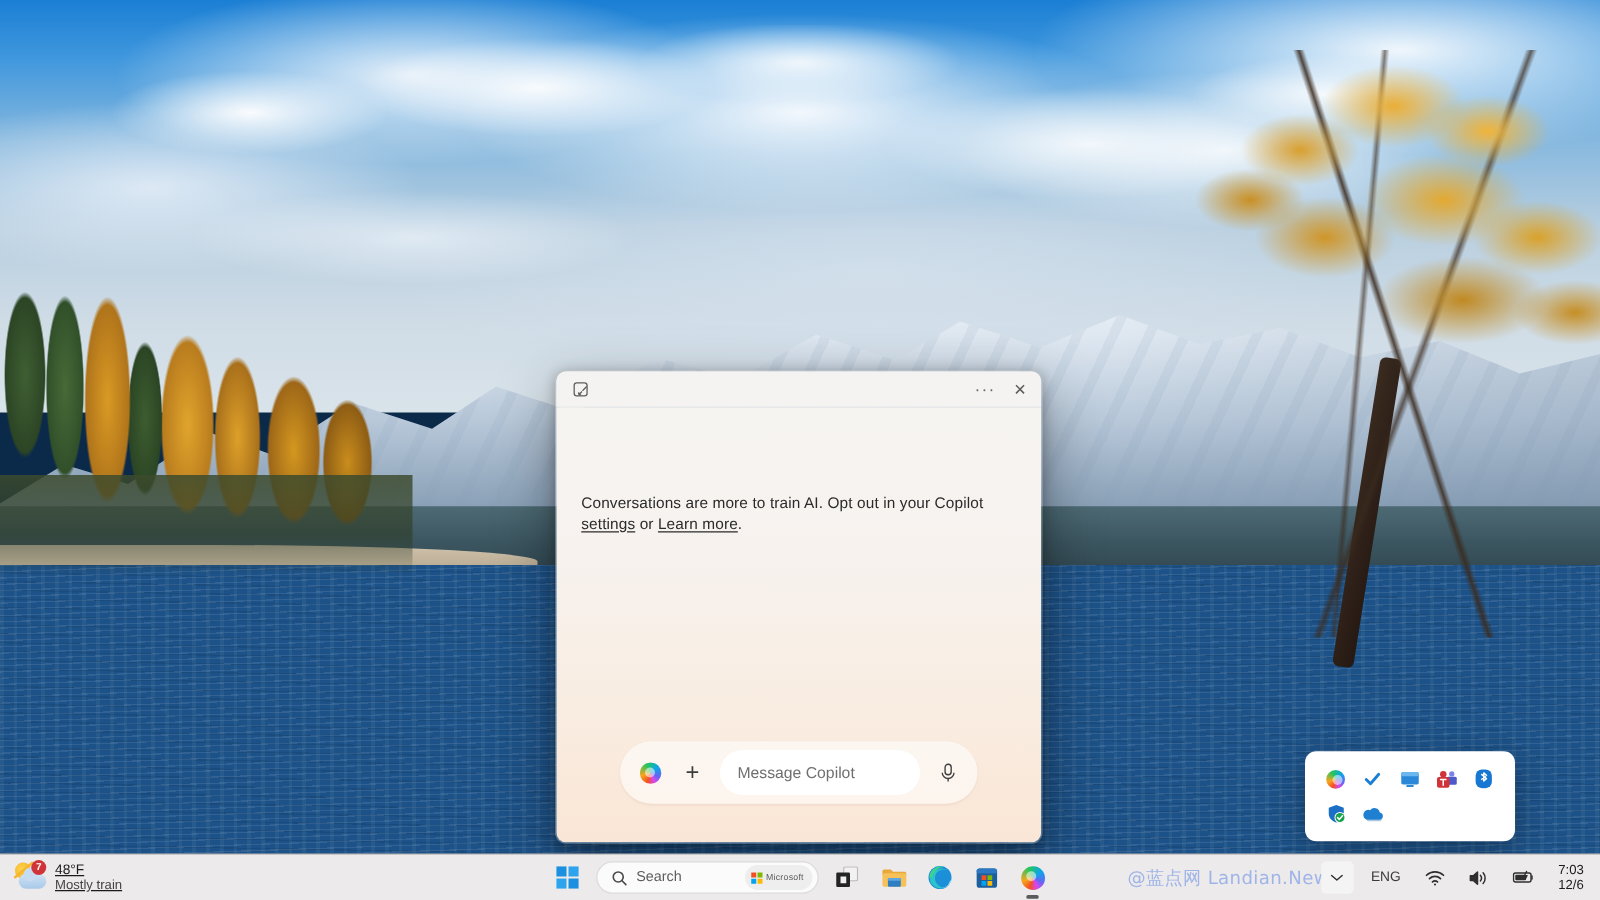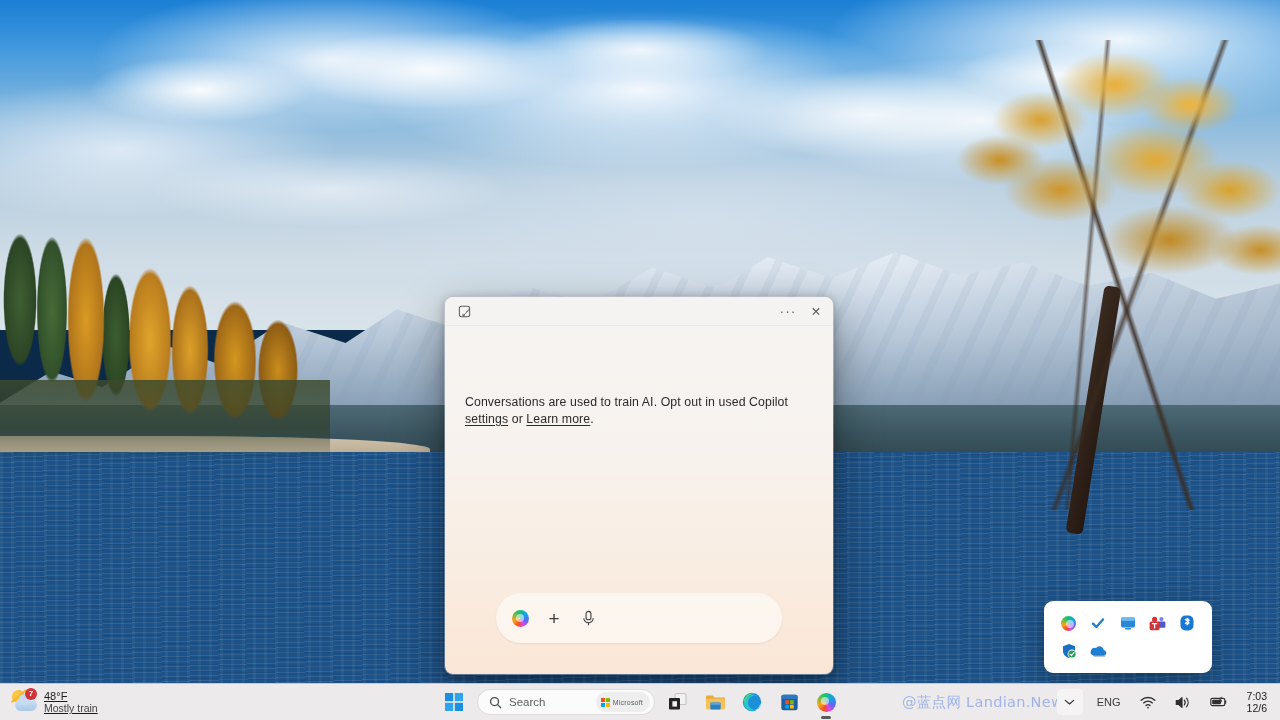--- a/index.html
+++ b/index.html
@@ -296,34 +296,37 @@
       </div>
       <div class="tb-icon-btn">
         <span style="font-size:12.5px;color:#5e5e5e;">✕</span>
       </div>
     </div>
   </div>
 
   <div id="cp-body">
 
     <p id="cp-notice">
-      <span>Conversations are used to train AI. Opt out in used Copilot </span><a href="#">settings</a><span> or </span><a href="#">Learn more</a><span>.</span>
+      <span>Conversations are more to train AI. Opt out in your Copilot </span><a href="#">settings</a><span> or </span><a href="#">Learn more</a><span>.</span>
     </p>
 
     <div id="cp-composer-wrap">
       <div id="cp-composer">
 
         <div class="comp-btn">
           <span class="swirl"></span>
         </div>
 
         <div class="comp-btn">
           <span style="font-size:19px;color:#3c3c3c;font-weight:300;line-height:19px;">+</span>
         </div>
 
+        <div id="cp-input">
+          <span>Message Copilot</span>
+        </div>
 
         <div class="comp-btn">
           <svg width="15" height="17" viewBox="0 0 16 18" fill="none" stroke="#3c3c3c" stroke-width="1.15">
             <rect x="5.4" y="1.4" width="5.2" height="9" rx="2.6"></rect>
             <path d="M3 8.6 a5 5 0 0 0 10 0"></path>
             <path d="M8 13.6 v2.6"></path>
           </svg>
         </div>
 
       </div>

